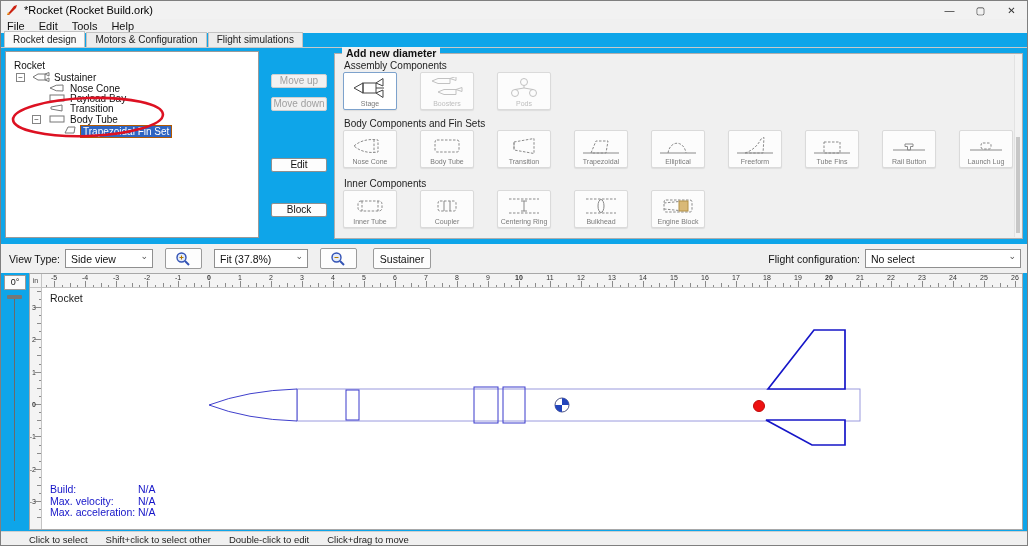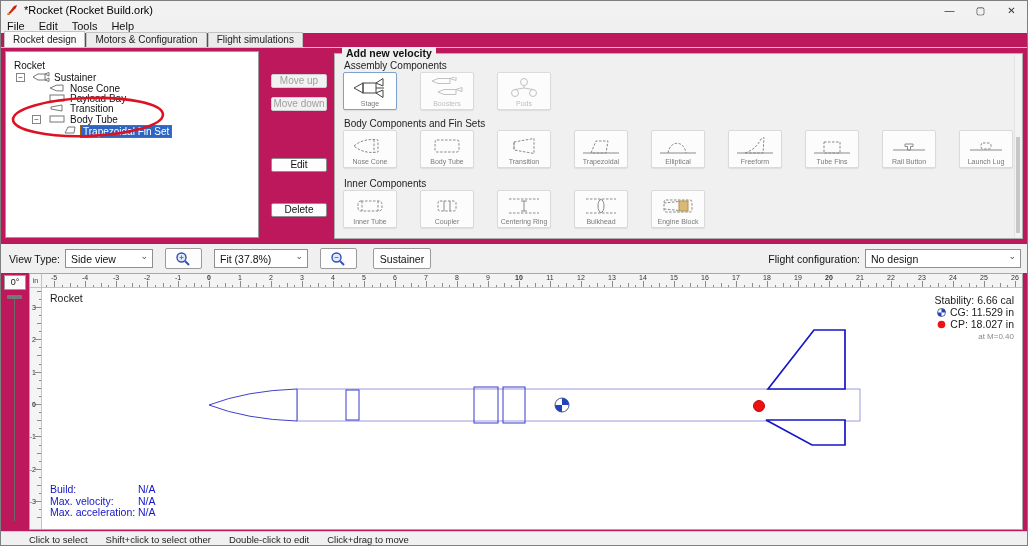--- a/index.html
+++ b/index.html
@@ -1,19 +1,19 @@
 <!DOCTYPE html>
 <html><head>
 <meta charset="utf-8">
 <style>
   * { box-sizing: border-box; margin: 0; padding: 0; }
   html,body { background:#d6d6d6; }
   #window {
     position: relative; width: 1028px; height: 546px;
-    background: #be185d; border: 1px solid #7f7f7f;
+    background: #0ea5e9; border: 1px solid #7f7f7f;
     font-family: "Liberation Sans", sans-serif; color: #111;
     overflow: hidden;
   }
   
   .titlebar { position:absolute; left:0; top:0; right:0; height:18px; display:flex; align-items:center; background:#f2f2f2; }
   .titlebar .apptitle { font-size:11px; margin-left:5px; color:#000; }
   .winbtns { position:absolute; right:0; top:0; height:18px; display:flex; }
   .winbtn { width:31px; height:18px; display:flex; align-items:center; justify-content:center; font-size:10px; color:#333; }
   
   .menubar { position:absolute; left:0; top:18px; right:0; height:14px; display:flex; align-items:center; padding-left:6px; gap:14px; background:#f0f0f0; }
@@ -151,24 +151,24 @@
         <span class="tree-ico" style="left: 56px;"><svg width="18" height="10" viewBox="0 0 18 10">
             <path d="M3 8 L6 2 H13 L12 8 Z" fill="none" stroke="#777"></path>
           </svg></span>
         <span class="tree-label selected" style="left: 74px;">Trapezoidal Fin Set</span>
       </div>
     </div>
 
   <div class="act-btn disabled" style="left:270px; top:73px;">Move up</div>
   <div class="act-btn disabled" style="left:270px; top:96px;">Move down</div>
   <div class="act-btn" style="left:270px; top:157px;">Edit</div>
-  <div class="act-btn" style="left:270px; top:202px;">Delete</div>
+  <div class="act-btn" style="left:270px; top:202px;">Block</div>
 
   <div class="comp-panel">
-    <span class="comp-title">Add new velocity</span>
+    <span class="comp-title">Add new diameter</span>
     <div id="comp-sections">
         <div class="comp-label" style="top: 6px;">Assembly Components</div>
         <div class="comp-row" style="top: 18px;">
           <div class="comp-btn focus">
             <div class="cicon">
               <svg width="40" height="22" viewBox="0 0 40 22">
                 <path d="M4 11 L13 6 V16 Z" stroke="#444" fill="none" stroke-width="1"></path>
                 <rect x="13" y="6" width="13" height="10" stroke="#444" fill="none" stroke-width="1"></rect>
                 <path d="M26 6 L33 1.5 V9 Z M26 16 L33 20.5 V13 Z" stroke="#444" fill="none" stroke-width="1"></path>
                 <path d="M26 11 H34" stroke="#444" fill="none" stroke-width="1"></path>
@@ -362,21 +362,21 @@
       <svg width="16" height="16">
         <circle cx="6.5" cy="6.5" r="4.5" fill="#e3ebfa" stroke="#3353b5" stroke-width="1.4"></circle>
         <line x1="10" y1="10" x2="14" y2="14" stroke="#3353b5" stroke-width="2"></line>
         <path d="M4.5 6.5 H8.5" stroke="#b07800" stroke-width="1"></path>
       </svg>
     </div>
     <div class="tb-btn" style="width:58px; margin-left:16px; font-size:10.5px">Sustainer</div>
     <div style="flex:1"></div>
     <span class="tb-label">Flight configuration:</span>
     <div class="dd" style="width:156px">
-      <span>No design</span>
+      <span>No select</span>
       <span class="chev">⌄</span>
     </div>
   </div>
 
   <div class="rot-col">
     <div class="rot-zero">0°</div>
     <div class="rot-track"></div>
     <div class="rot-thumb"></div>
   </div>
 
@@ -603,40 +603,20 @@
           <path d="M520 117 L513 117 A7 7 0 0 0 520 124 Z" fill="#2244bb"></path>
         </g>
 
         <circle cx="717" cy="118" r="5.5" fill="#ee1111" stroke="#c00a0a" stroke-width="1"></circle>
       </svg>
 
       <div class="info-block">
         <div>Rocket</div>
       </div>
 
-      <div class="stab-block">
-        <div class="stab-row">
-            <span>Stability:  6.66 cal</span>
-          </div>
-        <div class="stab-row">
-          <svg width="9" height="9">
-            <circle cx="4.5" cy="4.5" r="4" fill="#fff" stroke="#222a66" stroke-width="0.7"></circle>
-            <path d="M4.5 4.5 L8.5 4.5 A4 4 0 0 0 4.5 0.5 Z" fill="#2244bb"></path>
-            <path d="M4.5 4.5 L0.5 4.5 A4 4 0 0 0 4.5 8.5 Z" fill="#2244bb"></path>
-          </svg>
-          <span>CG: 11.529 in</span>
-        </div>
-        <div class="stab-row">
-          <svg width="9" height="9">
-              <circle cx="4.5" cy="4.5" r="3.8" fill="#ee1111"></circle>
-            </svg>
-          <span>CP: 18.027 in</span>
-        </div>
-        <div class="stab-mach">at M=0.40</div>
-      </div>
 
       <div class="sim-block" id="sim-block">
           <div class="sim-row">
             <span class="sl">Build:</span>
             <span class="sv">N/A</span>
           </div>
           <div class="sim-row">
             <span class="sl">Max. velocity:</span>
             <span class="sv">N/A</span>
           </div>

